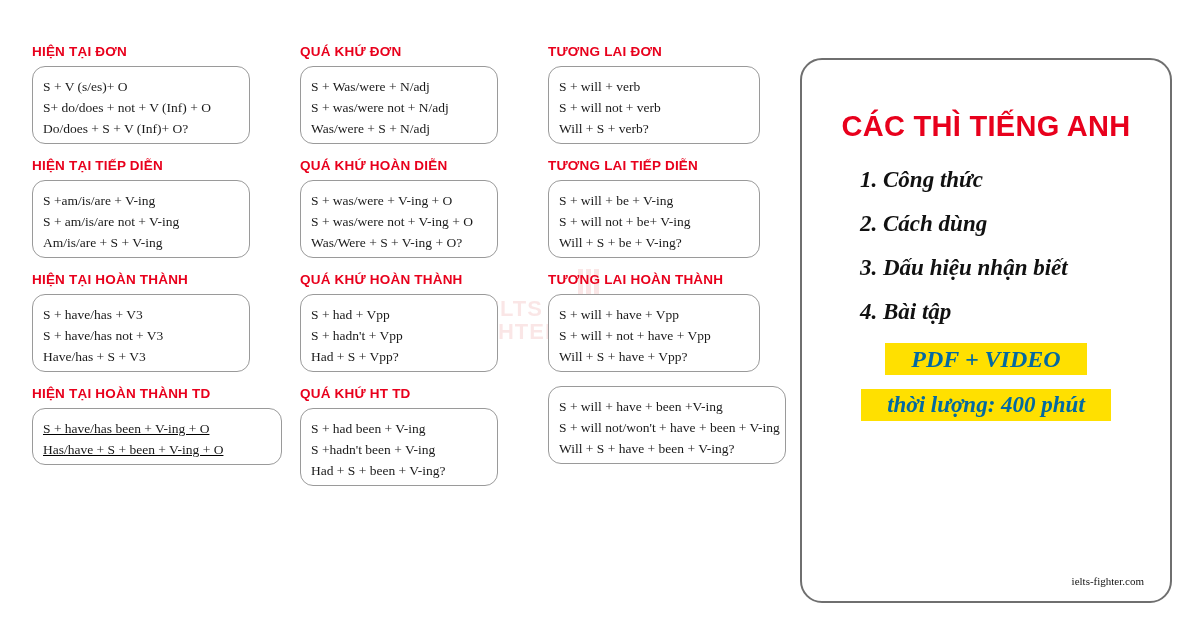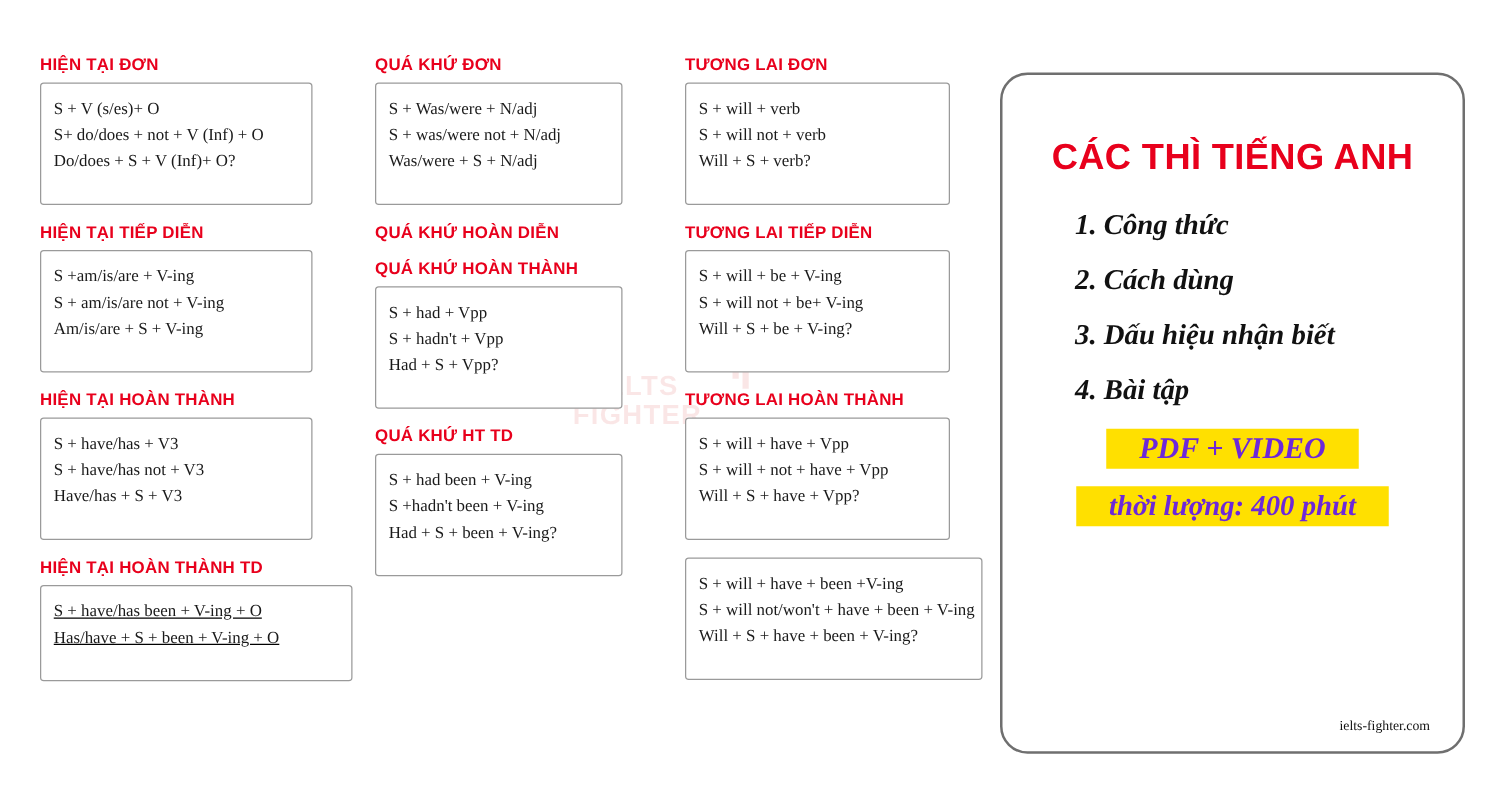--- a/index.html
+++ b/index.html
@@ -73,22 +73,22 @@
   .card-title {
     color: #e8001c;
     font-weight: bold;
     font-size: 13.5px;
     letter-spacing: 0.2px;
     margin-bottom: 7px;
     white-space: nowrap;
   }
   .card-box {
     border: 1px solid #9a9a9a;
-    border-radius: 3px;
-    padding: 9px 10px 24px 10px;
+    border-radius: 13px;
+    padding: 9px 10px 4px 10px;
     background: #fff;
   }
   .card-box .line {
     font-family: "Liberation Serif", serif;
     font-size: 13.5px;
     color: #1a1a1a;
     line-height: 21px;
     white-space: nowrap;
   }
 
@@ -136,21 +136,21 @@
   }
   .highlight-block {
     margin-top: 14px;
     text-align: center;
   }
   .hl {
     display: inline-block;
     font-family: "Liberation Serif", serif;
     font-weight: bold;
     font-style: italic;
-    color: #6d28d9;
+    color: #0369a1;
     background: #ffe000;
     padding: 1px 26px;
     font-size: 24px;
     line-height: 30px;
   }
   .hl.second {
     margin-top: 14px;
     font-size: 23px;
   }
   .panel-footer {
@@ -222,20 +222,25 @@
       <div class="card-title">QUÁ KHỨ ĐƠN</div>
       <div class="card-box">
         <div class="line">S + Was/were + N/adj</div>
         <div class="line">S + was/were not + N/adj</div>
         <div class="line">Was/were + S + N/adj</div>
       </div>
     </div>
 
     <div class="card">
       <div class="card-title">QUÁ KHỨ HOÀN DIỄN</div>
+      <div class="card-box">
+        <div class="line">S + was/were + V-ing + O</div>
+        <div class="line">S + was/were not + V-ing + O</div>
+        <div class="line">Was/Were + S + V-ing + O?</div>
+      </div>
     </div>
 
     <div class="card">
       <div class="card-title">QUÁ KHỨ HOÀN THÀNH</div>
       <div class="card-box">
         <div class="line">S + had + Vpp</div>
         <div class="line">S + hadn't + Vpp</div>
         <div class="line">Had + S + Vpp?</div>
       </div>
     </div>

